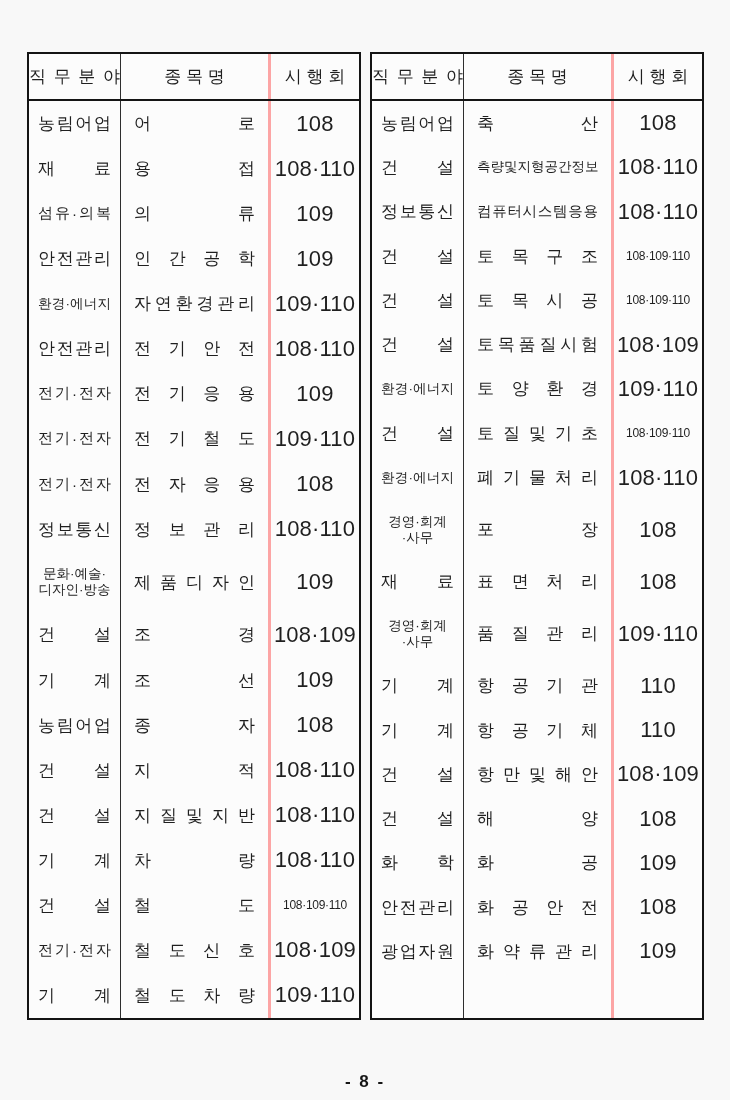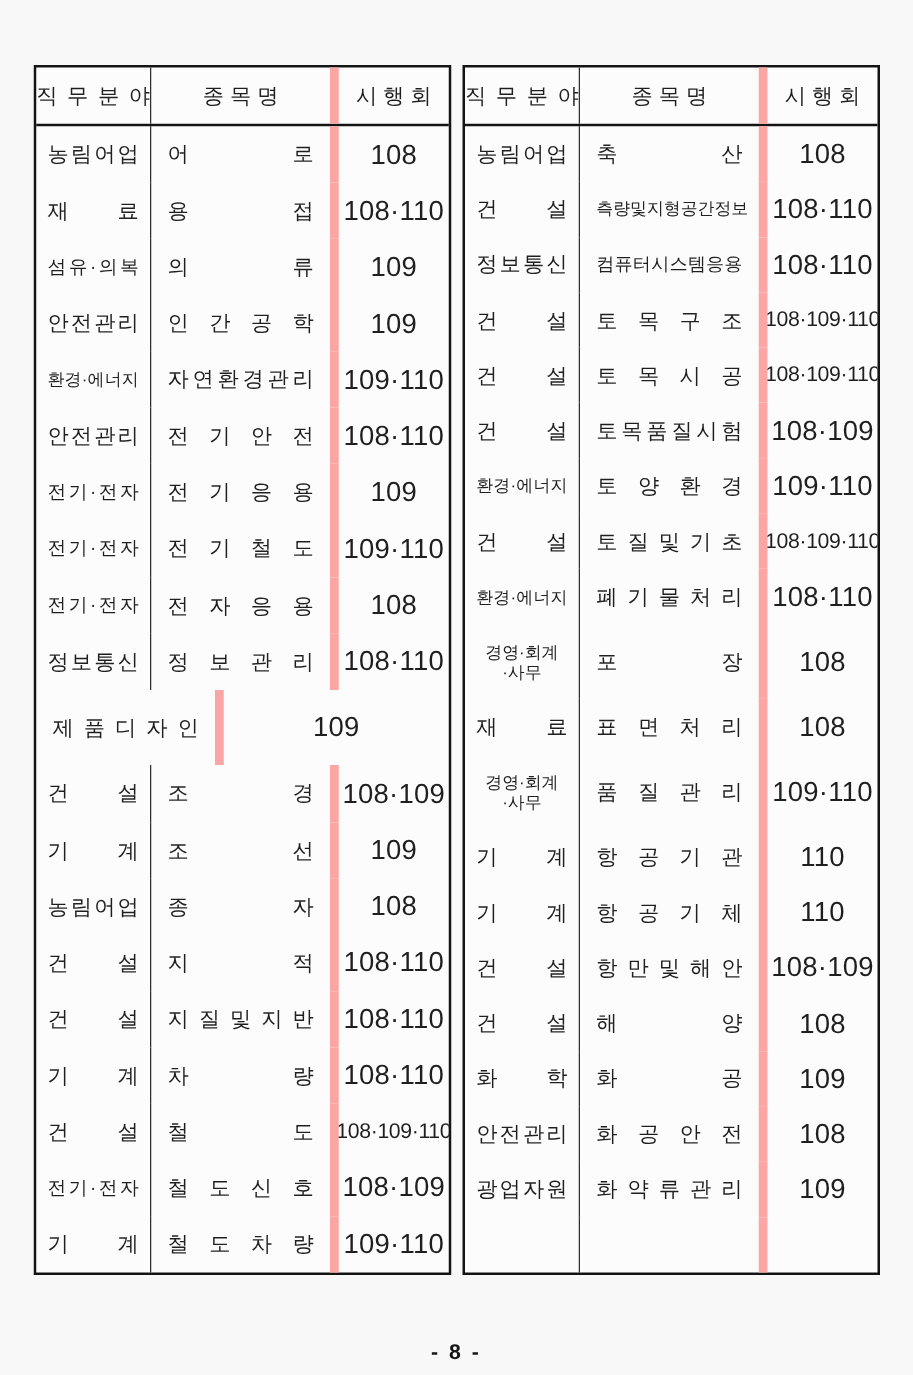--- a/index.html
+++ b/index.html
@@ -33,21 +33,21 @@
     border-bottom: 2px solid #141414;
   }
   .th {
     display: flex;
     align-items: center;
     justify-content: center;
     font-size: 17px;
   }
 
   .c1 { width: 92px;  flex: none; border-right: 1px solid #2e2e2e; box-sizing: border-box; }
-  .c2 { width: 150px; flex: none; border-right: 7px solid #fca5a5; box-sizing: border-box; }
+  .c2 { width: 150px; flex: none; border-right: 3px solid #fca5a5; box-sizing: border-box; }
   .c3 { flex: 1; text-align: right; }
 
   .tbody { flex: 1; display: flex; flex-direction: column; min-height: 0; }
   .row { flex: 1 1 0; display: flex; min-height: 0; }
   .row.tall { flex: 1.35 1 0; }
 
   .cell {
     display: flex;
     align-items: center;
     justify-content: center;
@@ -71,21 +71,21 @@
   .twoline {
     flex-direction: column;
     justify-content: center;
     text-align: center;
     font-size: 13.5px;
     line-height: 1.18;
     padding: 0 2px;
   }
 
   .snum { font-size: 22px; letter-spacing: 0.2px; }
-  .snum.s15 { font-size: 17px; letter-spacing: -0.3px; }
+  .snum.s15 { font-size: 12px; letter-spacing: -0.3px; }
 
   .footer {
     position: absolute;
     top: 1072px;
     left: 0;
     width: 100%;
     text-align: center;
     font-size: 17px;
     font-weight: bold;
     letter-spacing: 2px;
@@ -295,20 +295,24 @@
             <div class="spread">
               <span>정</span>
               <span>보</span>
               <span>관</span>
               <span>리</span>
             </div>
           </div>
           <div class="cell c3 snum">108·110</div>
         </div>
         <div class="row tall">
+          <div class="cell c1 twoline">
+            <div>문화·예술·</div>
+            <div>디자인·방송</div>
+          </div>
           <div class="cell c2">
             <div class="spread">
               <span>제</span>
               <span>품</span>
               <span>디</span>
               <span>자</span>
               <span>인</span>
             </div>
           </div>
           <div class="cell c3 snum">109</div>

